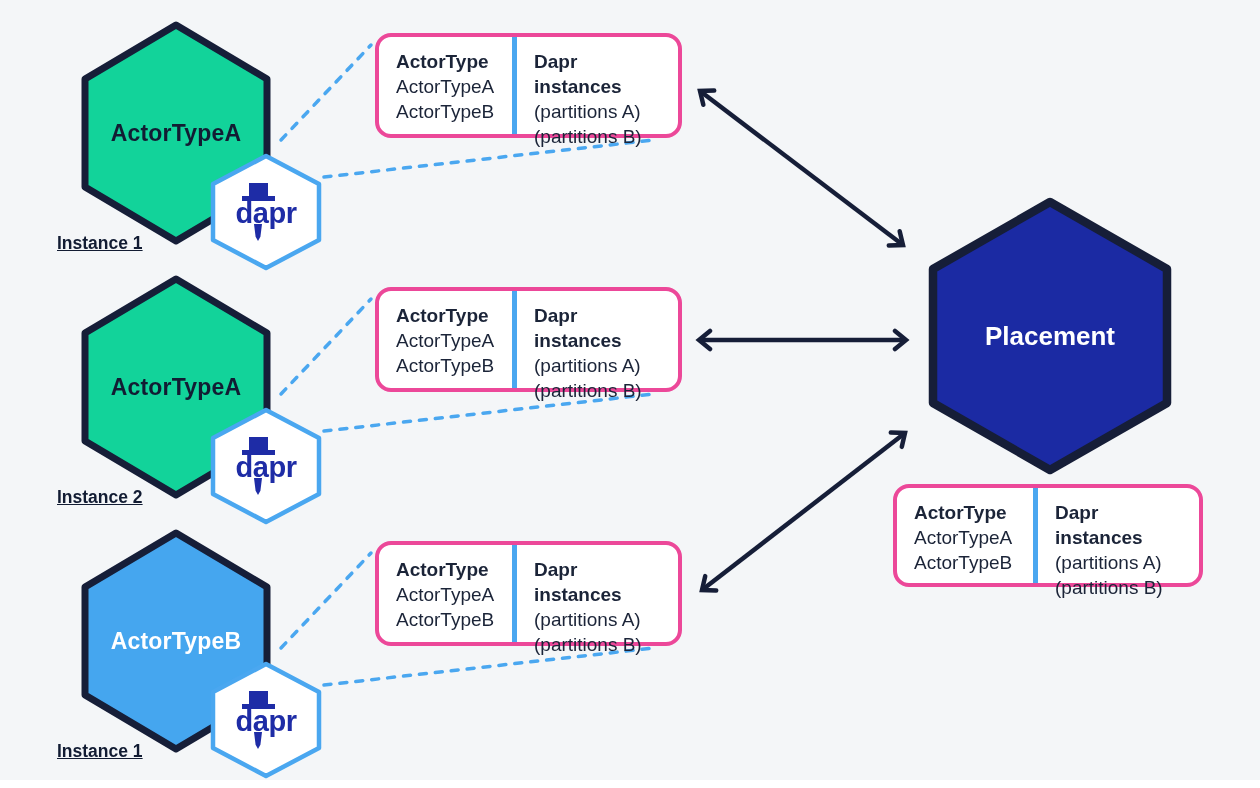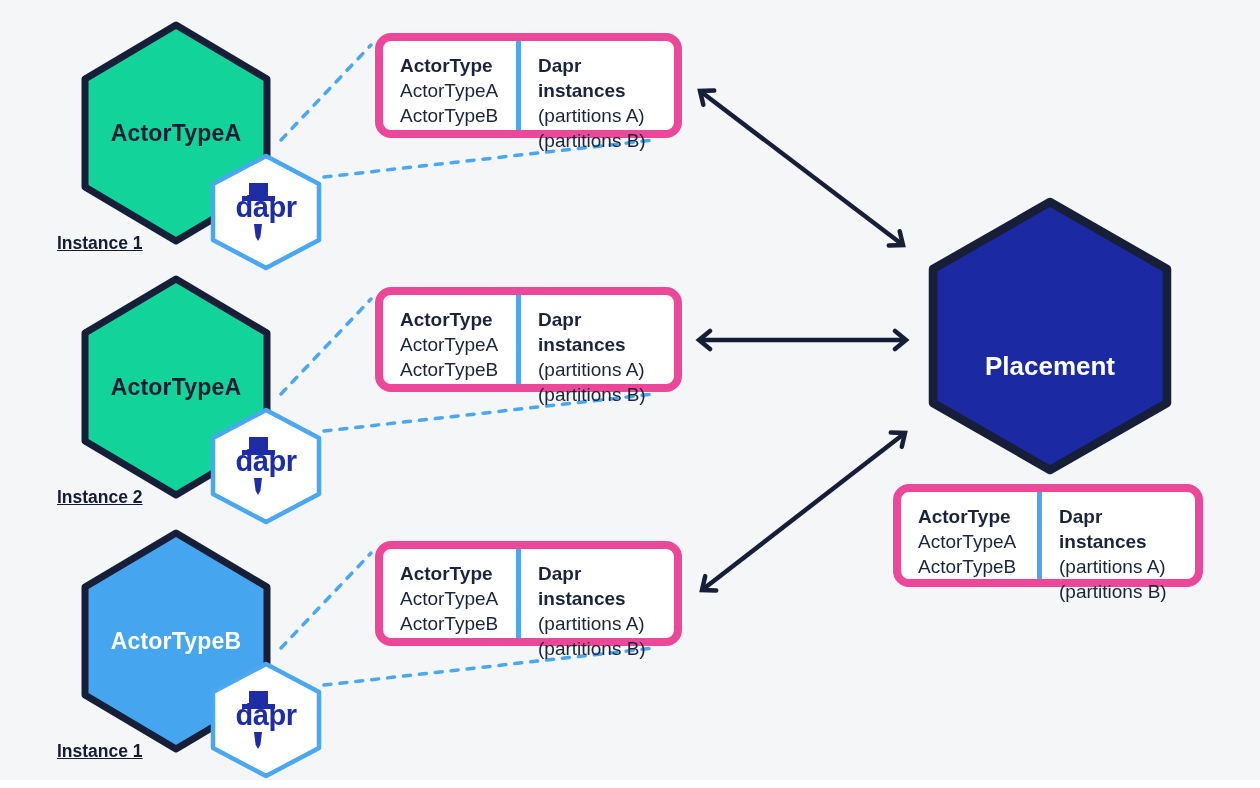--- a/index.html
+++ b/index.html
@@ -14,35 +14,35 @@
   .actor-label{
     position:absolute;transform:translate(-50%,-50%);
     font-size:23px;font-weight:bold;letter-spacing:.2px;color:#121c33;white-space:nowrap;
   }
   .actor-label.light{color:#ffffff;}
   .instance-label{
     position:absolute;font-size:17.5px;font-weight:bold;color:#121c33;white-space:nowrap;text-decoration:underline;
   }
   .placement-label{
     position:absolute;left:1050px;top:336px;transform:translate(-50%,-50%);
-    color:#ffffff;font-size:26px;font-weight:bold;text-align:center;line-height:34px;white-space:nowrap;margin-top:30px;
+    color:#ffffff;font-size:26px;font-weight:bold;text-align:center;line-height:34px;white-space:nowrap;
   }
 
   .routing-table{
     position:absolute;display:flex;box-sizing:border-box;
-    background:#ffffff;border:8px solid #ec4899;border-radius:16px;
+    background:#ffffff;border:4px solid #ec4899;border-radius:16px;
     color:#1b2438;font-size:19px;line-height:25px;
   }
   .routing-table .cell{padding:12px 8px 10px 17px;box-sizing:border-box;}
   .routing-table .cell.first{border-right:5px solid #4aa7f0;}
   .routing-table .th{font-weight:bold;}
 
   .dapr-logo{position:absolute;width:84px;height:78px;transform:translate(-50%,-50%);}
   .dapr-word{
-    position:absolute;left:0;top:18px;width:84px;text-align:center;
+    position:absolute;left:0;top:24px;width:84px;text-align:center;
     font-size:29px;font-weight:bold;letter-spacing:-0.5px;color:#1e2ca6;
   }
   .dapr-hat-top{position:absolute;left:25px;top:10px;width:19px;height:14px;background:#1e2ca6;}
   .dapr-hat-brim{position:absolute;left:18px;top:23px;width:33px;height:5px;background:#1e2ca6;}
   .dapr-tie{
     position:absolute;left:30px;top:51px;width:8px;height:17px;background:#1e2ca6;
     clip-path:polygon(0 0,100% 0,80% 75%,50% 100%,20% 75%);
   }
 </style>
 </head>

